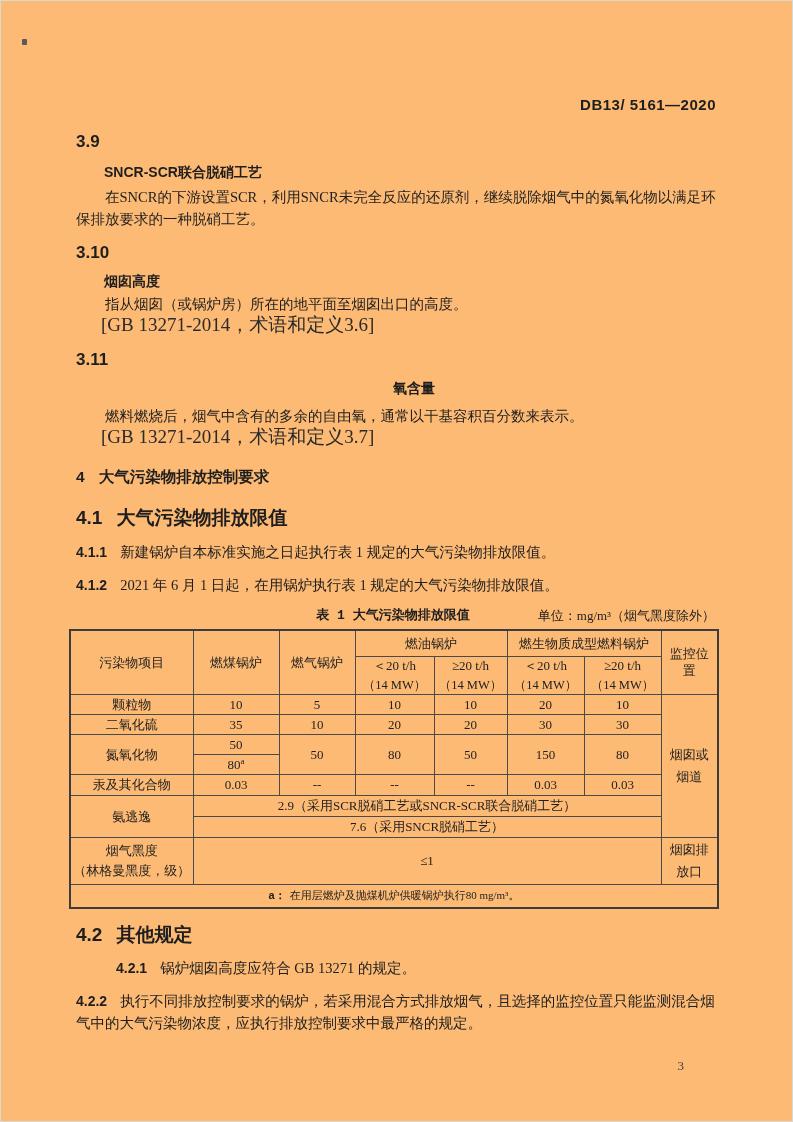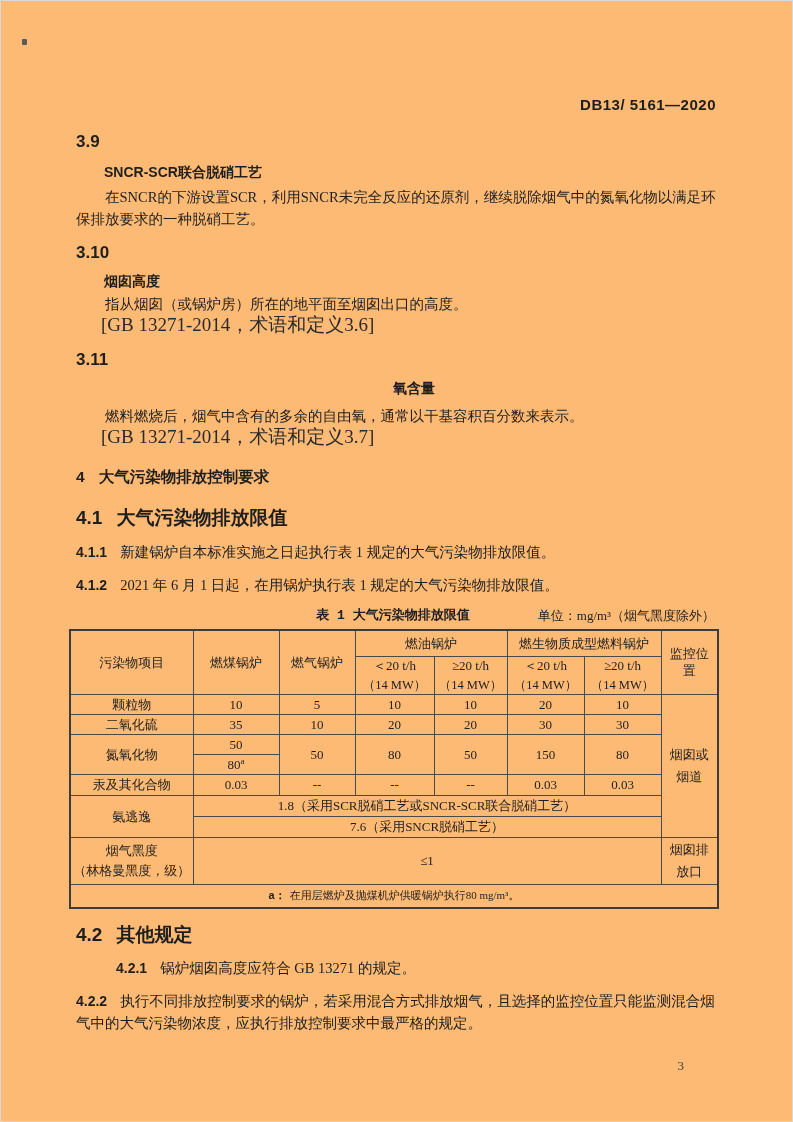--- a/index.html
+++ b/index.html
@@ -171,21 +171,21 @@
           <td>0.03</td>
           <td>--</td>
           <td>--</td>
           <td>--</td>
           <td>0.03</td>
           <td>0.03</td>
         </tr>
 
         <tr class="rbody2">
           <td rowspan="2">氨逃逸</td>
-          <td colspan="6">1.8（采用SCR脱硝工艺或SNCR-SCR联合脱硝工艺）</td>
+          <td colspan="6">2.9（采用SCR脱硝工艺或SNCR-SCR联合脱硝工艺）</td>
         </tr>
         <tr class="rbody2">
           <td colspan="6">7.6（采用SNCR脱硝工艺）</td>
         </tr>
 
         <tr class="rblack">
           <td class="blk-label">
             <div>烟气黑度</div>
             <div>（林格曼黑度，级）</div>
           </td>

